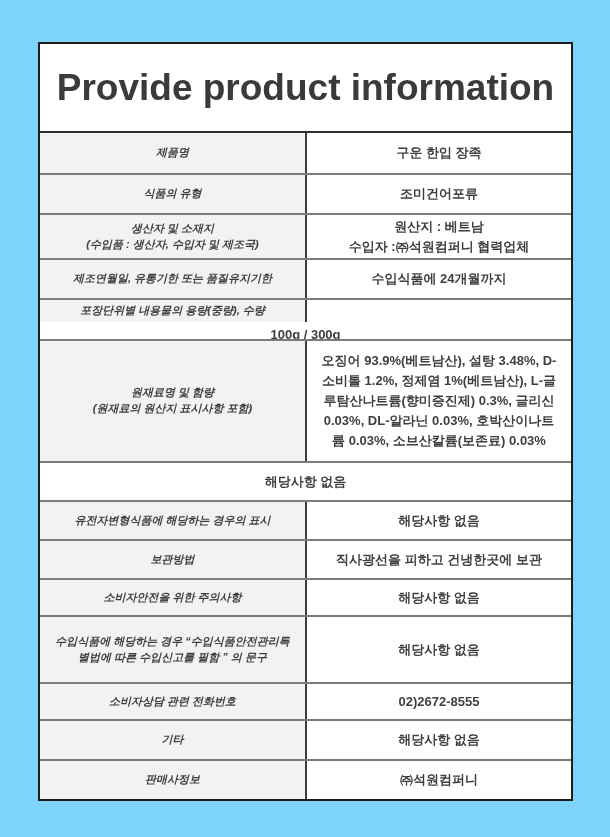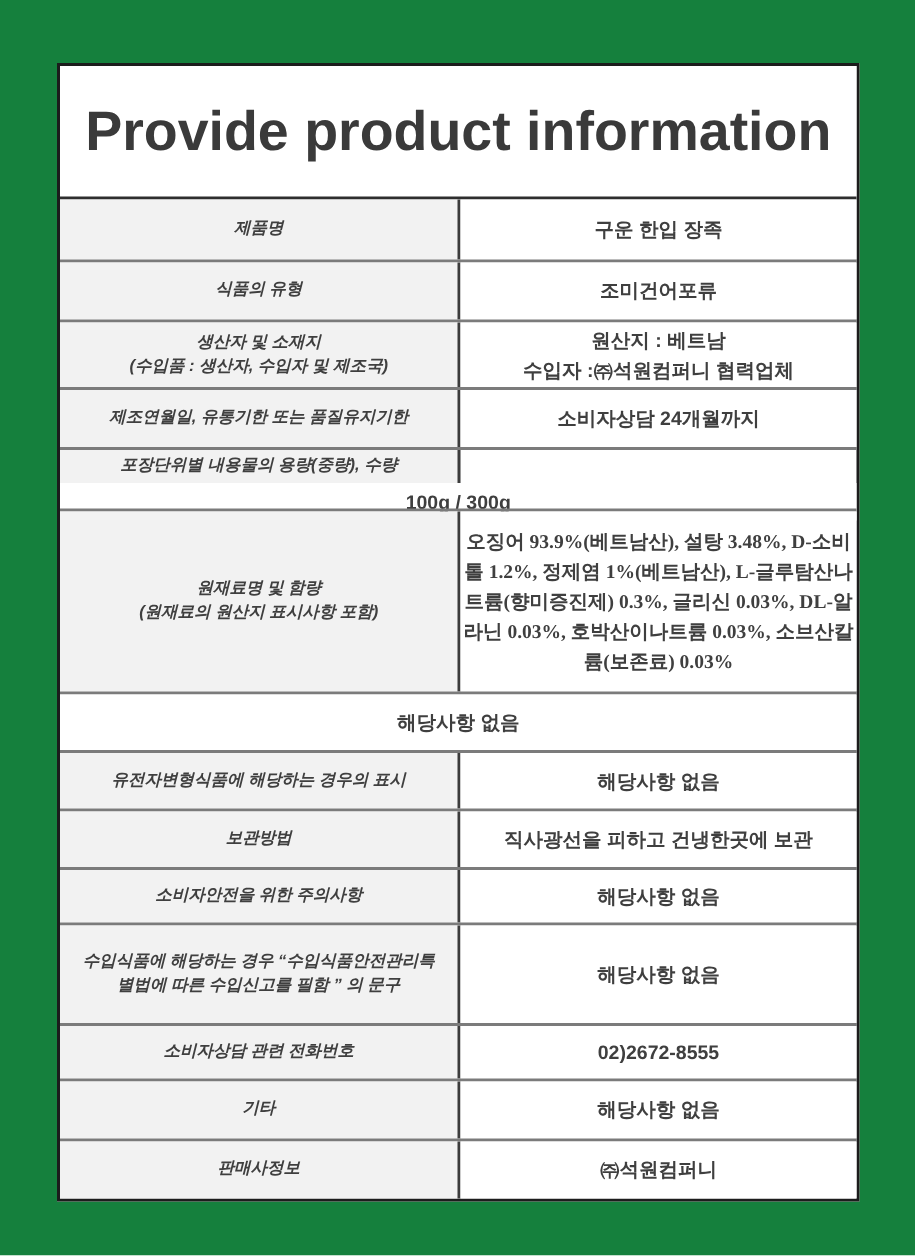--- a/index.html
+++ b/index.html
@@ -4,21 +4,21 @@
 <style>
   * { margin: 0; padding: 0; box-sizing: border-box; }
   html, body {
     width: 610px; height: 837px;
     background: #ffffff;
     font-family: "Liberation Sans", sans-serif;
   }
   .page {
     position: relative;
     width: 610px; height: 837px;
-    background: #15803d;
+    background: #7dd3fc;
   }
   .info-table {
     position: absolute;
     left: 38px; top: 42px;
     width: 535px;
     border: 2px solid #1c1c1c;
     background: #ffffff;
     display: flex;
     flex-direction: column;
   }
@@ -66,21 +66,21 @@
     line-height: 1.5;
     padding: 3px 6px;
   }
   .r-40  { height: 40px; }
   .r-41  { height: 41px; flex-direction: column; }
   .r-45  { height: 45px; }
   .r-122 { height: 122px; }
   .r-39  { height: 39px; }
   .r-37  { height: 37px; }
   .r-67  { height: 67px; }
-  .row.ingredients .cell.value { font-size: 13px; line-height: 1.55; padding: 3px 0; font-family: Liberation Serif, serif; }
+  .row.ingredients .cell.value { font-size: 13px; line-height: 1.55; padding: 3px 13px; }
 </style>
 </head>
 <body>
 
 <div class="page">
   <div class="info-table">
 
     <div class="title-cell">Provide product information</div>
 
     <div class="row r-40">
@@ -95,21 +95,21 @@
 
     <div class="row r-45">
       <div class="cell label">생산자 및 소재지
 (수입품 : 생산자, 수입자 및 제조국)</div>
       <div class="cell value">원산지 : 베트남
 수입자 :㈜석원컴퍼니 협력업체</div>
     </div>
 
     <div class="row r-40">
       <div class="cell label">제조연월일, 유통기한 또는 품질유지기한</div>
-      <div class="cell value">소비자상담 24개월까지</div>
+      <div class="cell value">수입식품에 24개월까지</div>
     </div>
 
     <div class="row r-41">
       <div class="cell label">포장단위별 내용물의 용량(중량), 수량</div>
       <div class="cell value">100g / 300g</div>
     </div>
 
     <div class="row r-122 ingredients">
       <div class="cell label">원재료명 및 함량
 (원재료의 원산지 표시사항 포함)</div>

